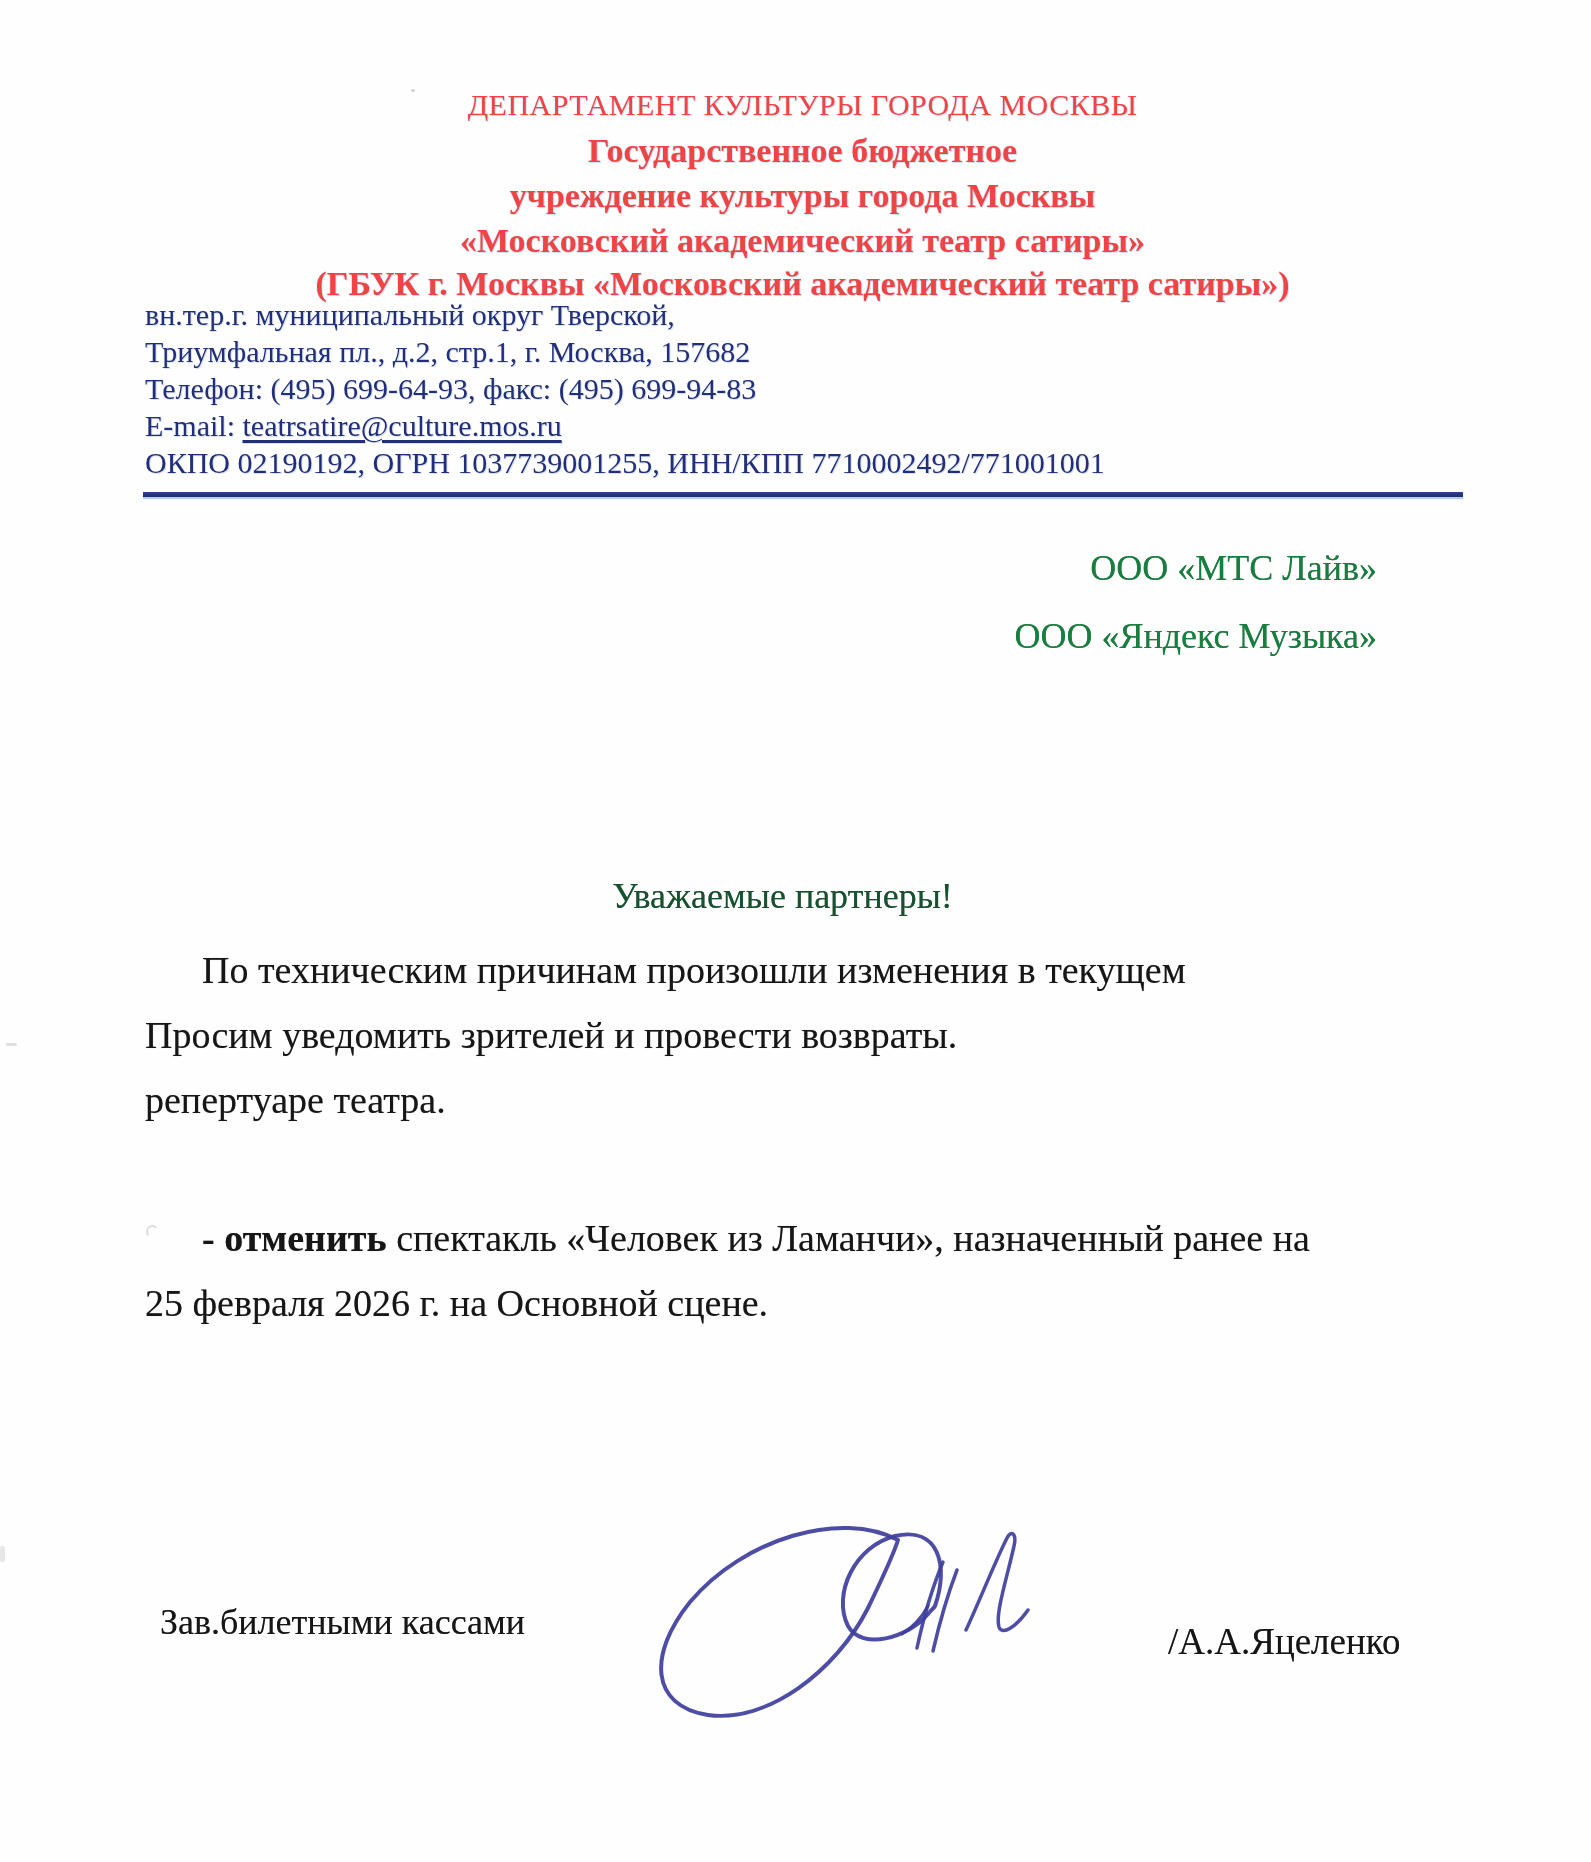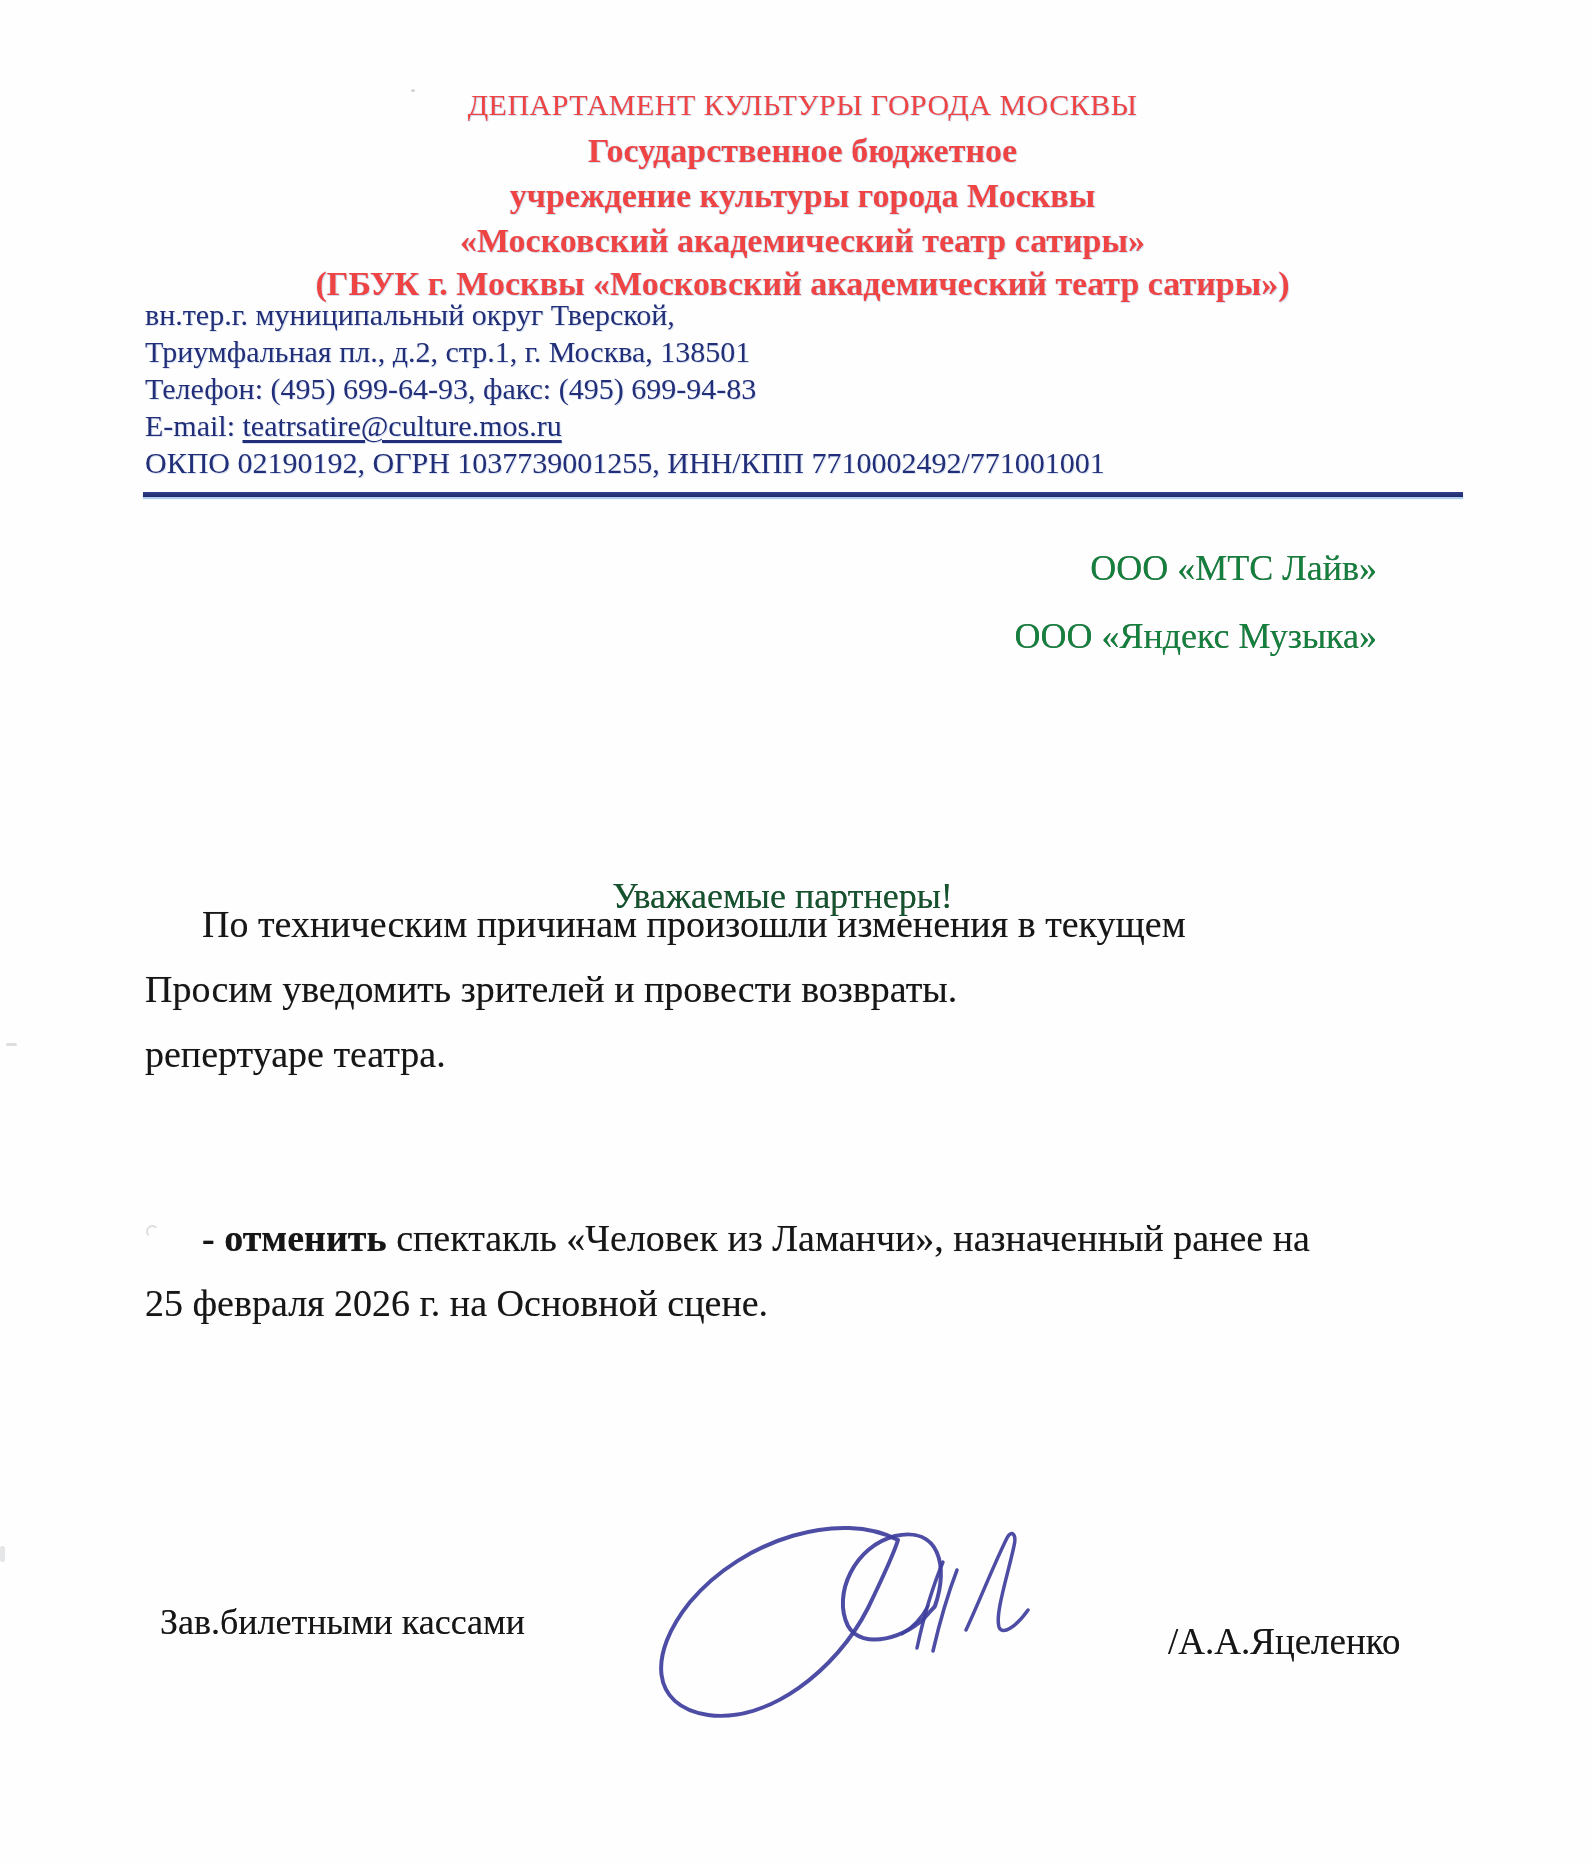--- a/index.html
+++ b/index.html
@@ -72,21 +72,21 @@
   }
   .para {
     position: absolute;
     left: 145px;
     width: 1330px;
     font-size: 38px;
     line-height: 65px;
     color: #161616;
     text-shadow: 0 0 .7px rgba(0,0,0,.45);
   }
-  .para-1 { top: 892px; }
+  .para-1 { top: 938px; }
   .para-2 { top: 1206px; }
   .indent { padding-left: 57px; }
   .b { font-weight: 700; }
 
   
   .sig-title {
     position: absolute;
     left: 148px; top: 1600px;
     font-size: 36px; line-height: 44px;
     color: #161616;
@@ -131,21 +131,21 @@
   <div class="letterhead">
     <div class="lh-dept">ДЕПАРТАМЕНТ КУЛЬТУРЫ ГОРОДА МОСКВЫ</div>
     <div class="lh-org">Государственное бюджетное</div>
     <div class="lh-org">учреждение культуры города Москвы</div>
     <div class="lh-org">«Московский академический театр сатиры»</div>
     <div class="lh-short">(ГБУК г. Москвы «Московский академический театр сатиры»)</div>
   </div>
 
   <div class="addr">
     <div>вн.тер.г. муниципальный округ Тверской,</div>
-    <div>Триумфальная пл., д.2, стр.1, г. Москва, 138501</div>
+    <div>Триумфальная пл., д.2, стр.1, г. Москва, 157682</div>
     <div>Телефон: (495) 699-64-93, факс: (495) 699-94-83</div>
     <div><span>E-mail: </span><span class="email-value">teatrsatire@culture.mos.ru</span></div>
     <div>ОКПО 02190192, ОГРН 1037739001255, ИНН/КПП 7710002492/771001001</div>
   </div>
 
   <div class="head-rule"></div>
 
   <div class="recipients">
     <div>ООО «МТС Лайв»</div>
     <div>ООО «Яндекс Музыка»</div>

